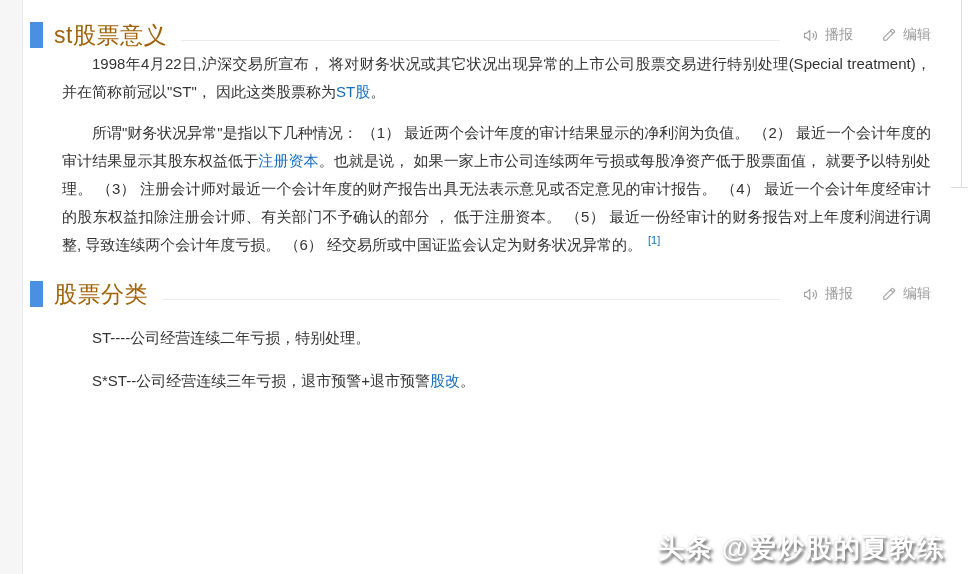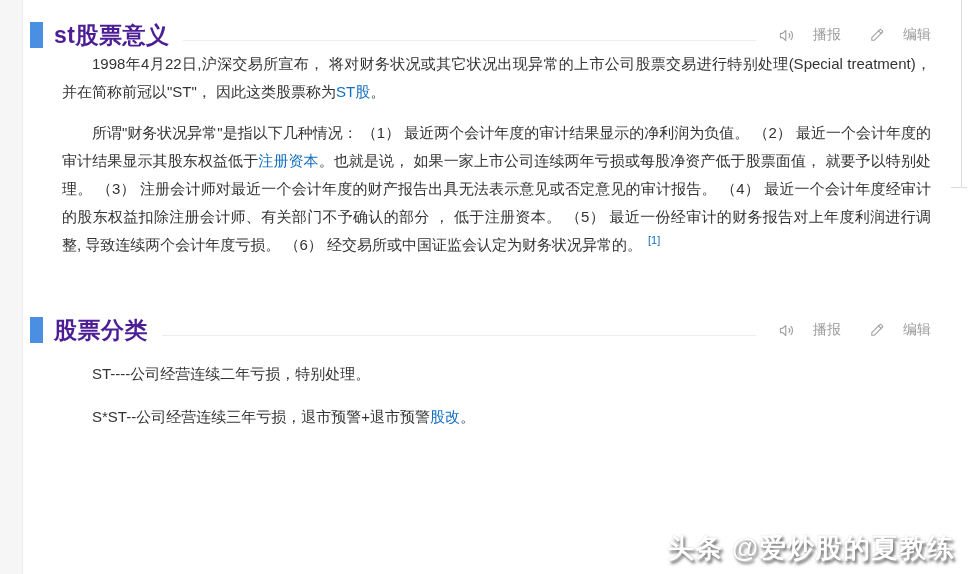--- a/index.html
+++ b/index.html
@@ -11,40 +11,40 @@
   .side-strip{
     position:absolute;left:0;top:0;bottom:0;width:22px;
     background:#f6f6f6;border-right:1px solid #ebebeb;
   }
   .content{
     position:absolute;left:30px;top:0;right:0;
     padding:20px 38px 0 0;
   }
   .sec-header{display:flex;align-items:center;height:30px;}
   .marker{width:13px;height:26px;background:#4a8fe2;margin-right:11px;flex:0 0 auto;}
-  .sec-title{font-size:23px;color:#4c1d95;font-weight:700;margin:0;letter-spacing:.5px;white-space:nowrap;}
+  .sec-title{font-size:23px;color:#a16207;font-weight:400;margin:0;letter-spacing:.5px;white-space:nowrap;}
   .divider{flex:1;height:0;border-top:1px solid #ececec;margin:10px 22px 0 14px;}
   .actions{display:flex;align-items:center;gap:28px;flex:0 0 auto;}
-  .action{display:flex;align-items:center;gap:18px;color:#9b9b9b;font-size:14px;cursor:pointer;white-space:nowrap;}
+  .action{display:flex;align-items:center;gap:6px;color:#9b9b9b;font-size:14px;cursor:pointer;white-space:nowrap;}
   .action svg{display:block;}
   .para{
     font-size:15px;color:#333333;line-height:28px;text-align:justify;
     text-indent:2em;margin:13px 0 0 32px;
   }
   .sec1 .para.first{margin-top:0;}
-  .sec2{margin-top:56px;}
+  .sec2{margin-top:20px;}
   .item{
     font-size:15px;color:#333333;line-height:28px;
     text-indent:2em;margin:15px 0 0 32px;
   }
   .item.first{margin-top:12px;}
   .text-link{color:#136ec2;cursor:pointer;}
   .ref-link{color:#136ec2;cursor:pointer;font-size:11px;vertical-align:super;line-height:0;margin-left:6px;}
   .watermark{
-    position:absolute;right:14px;bottom:8px;
+    position:absolute;right:24px;bottom:8px;
     font-size:27px;font-weight:bold;letter-spacing:1px;color:#ffffff;
     text-shadow:2px 3px 3px rgba(80,80,80,.78), 0 0 1px rgba(140,140,140,.5);
     white-space:nowrap;
     text-align:right;
   }
   .right-line{position:absolute;top:0;right:7px;width:1px;height:188px;background:#dcdcdc;}
   .right-tick{position:absolute;top:187px;right:2px;width:16px;height:1px;background:#dcdcdc;}
 </style>
 </head>
 <body>

